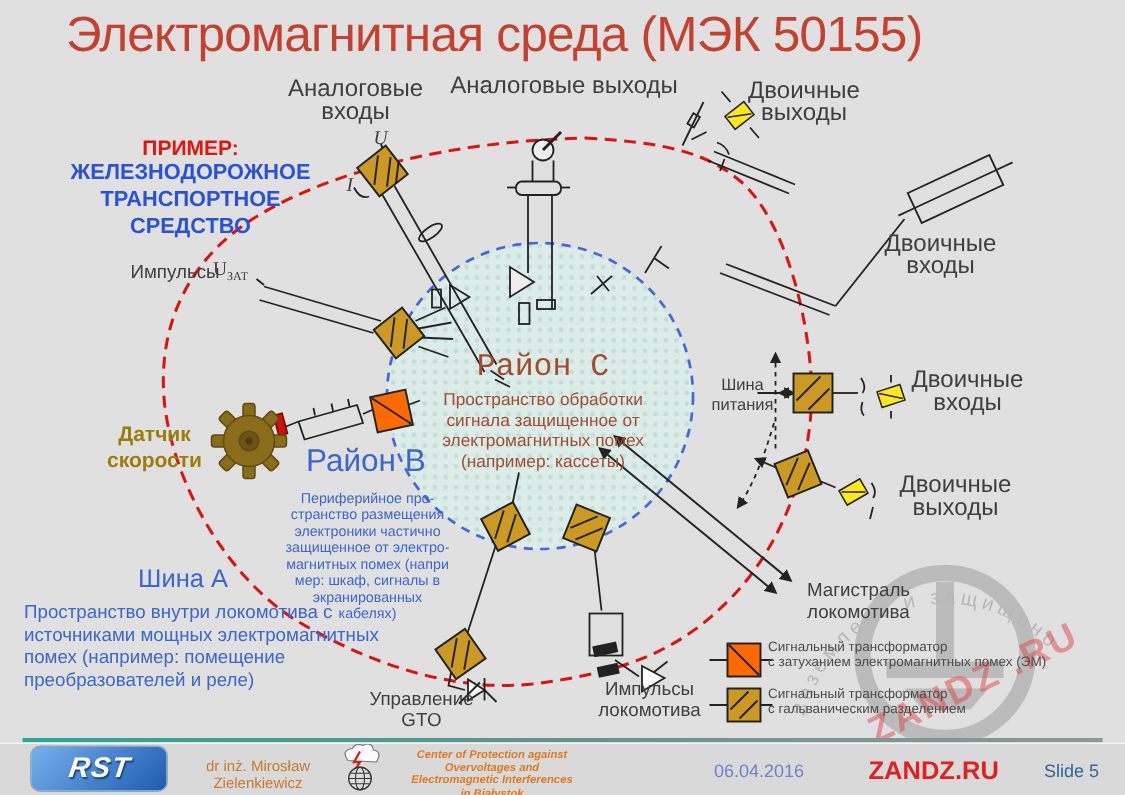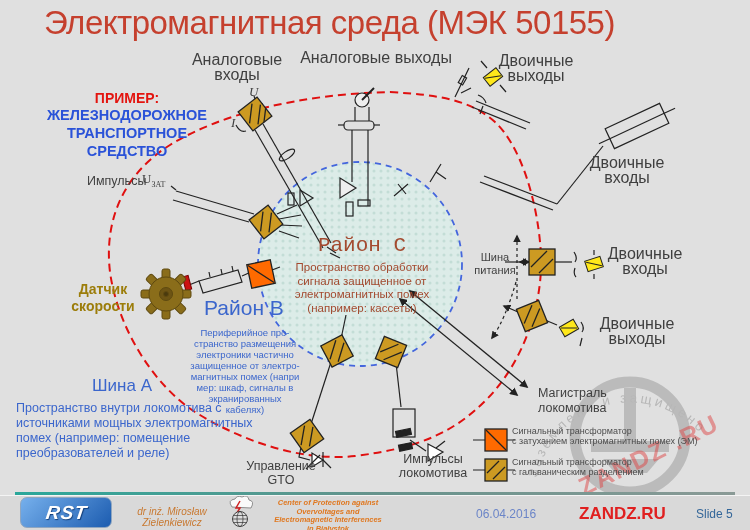--- a/index.html
+++ b/index.html
@@ -31,21 +31,21 @@
   .legend-text{font-size:9px;line-height:9.5px;color:#4c4c4c;}
   #legend1-text{left:512px;top:427px;}
   #legend2-text{left:512px;top:458px;}
   #teal-line{left:15px;top:492px;width:720px;height:3px;
              background:linear-gradient(to right,#2aa79a,#66938c,#8a9a96);}
   #footer{left:0;top:495px;width:750px;height:35px;background:#d9d9d9;border-top:1px solid #f4f4f4;}
   #rst-logo{left:20px;top:497px;width:90px;height:29px;border-radius:7px;border:1px solid #8fa6c0;
             background:linear-gradient(135deg,#76b0ec,#1c5cb0);display:flex;align-items:center;justify-content:center;}
   #rst-logo span{color:#fff;font-style:italic;font-weight:bold;font-size:19px;letter-spacing:1px;
                  transform:skewX(-8deg);text-shadow:1px 1px 1px #14407c;}
-  #footer-author{left:122px;top:506px;width:100px;font-size:10px;font-style:italic;color:#c87830;text-align:center;}
+  #footer-author{left:122px;top:506px;width:100px;font-size:10px;color:#c87830;text-align:center;}
   #footer-org{left:258px;top:499px;width:140px;font-size:7.5px;line-height:8.5px;font-weight:bold;
               font-style:italic;color:#e07820;text-align:center;}
   #footer-date{left:476px;top:507px;font-size:12px;color:#6b85c8;}
   #footer-site{left:579px;top:504px;font-size:17px;font-weight:bold;color:#e02020;}
   #footer-slide{left:696px;top:507px;font-size:12px;color:#336699;}
   svg{position:absolute;left:0;top:0;}
 </style>
 </head>
 <body>
 

